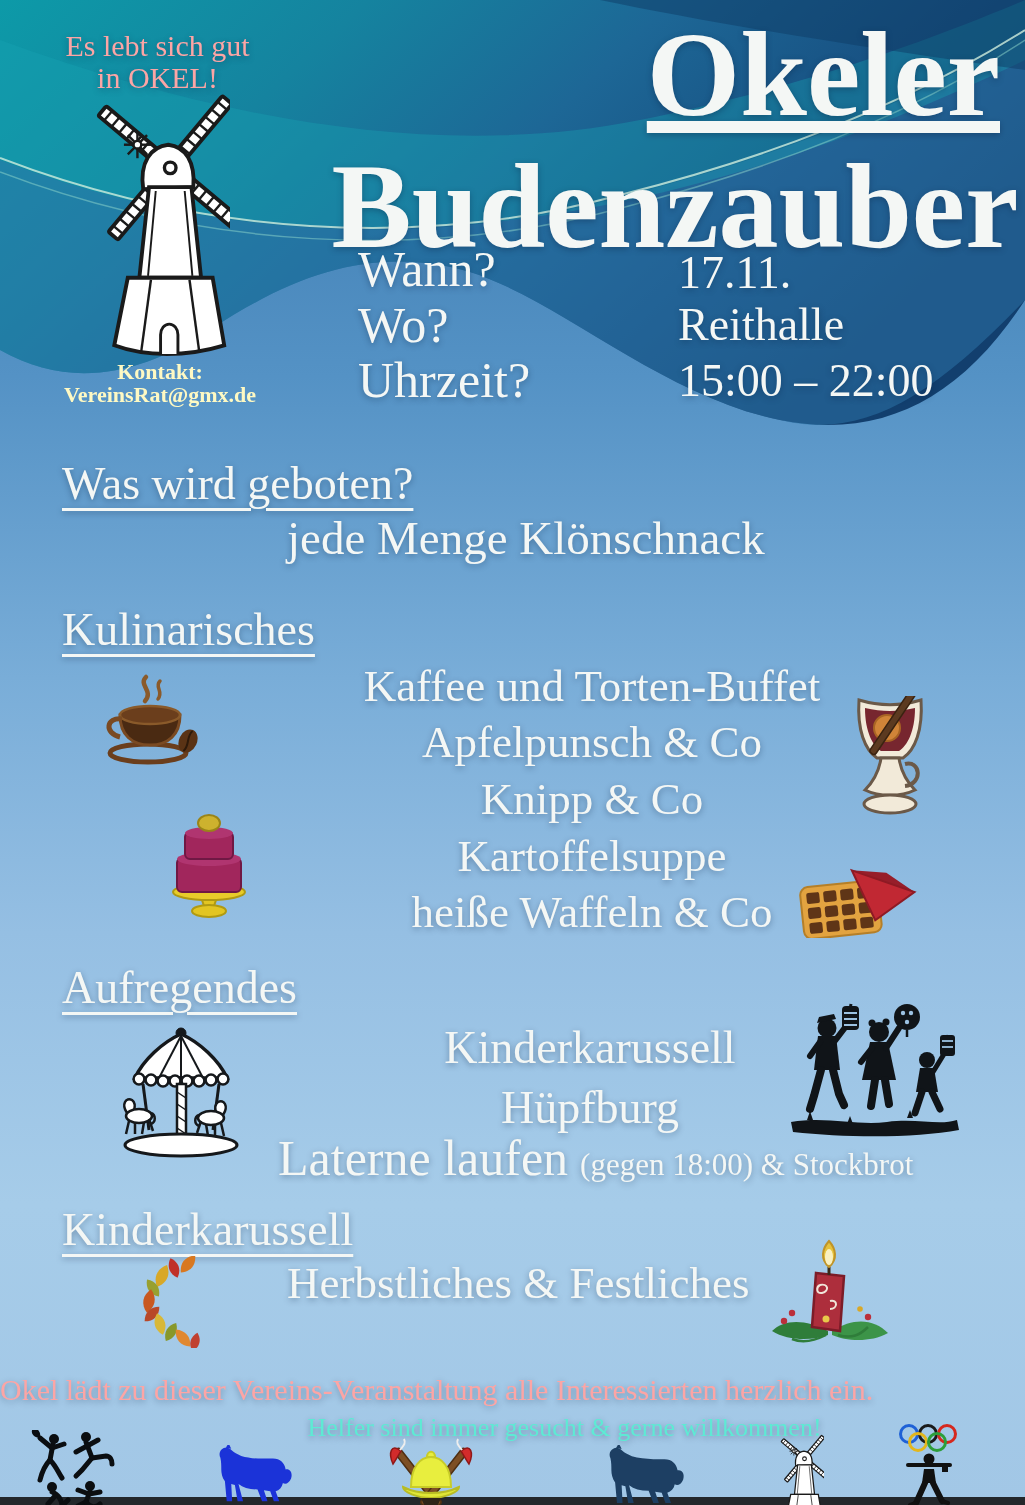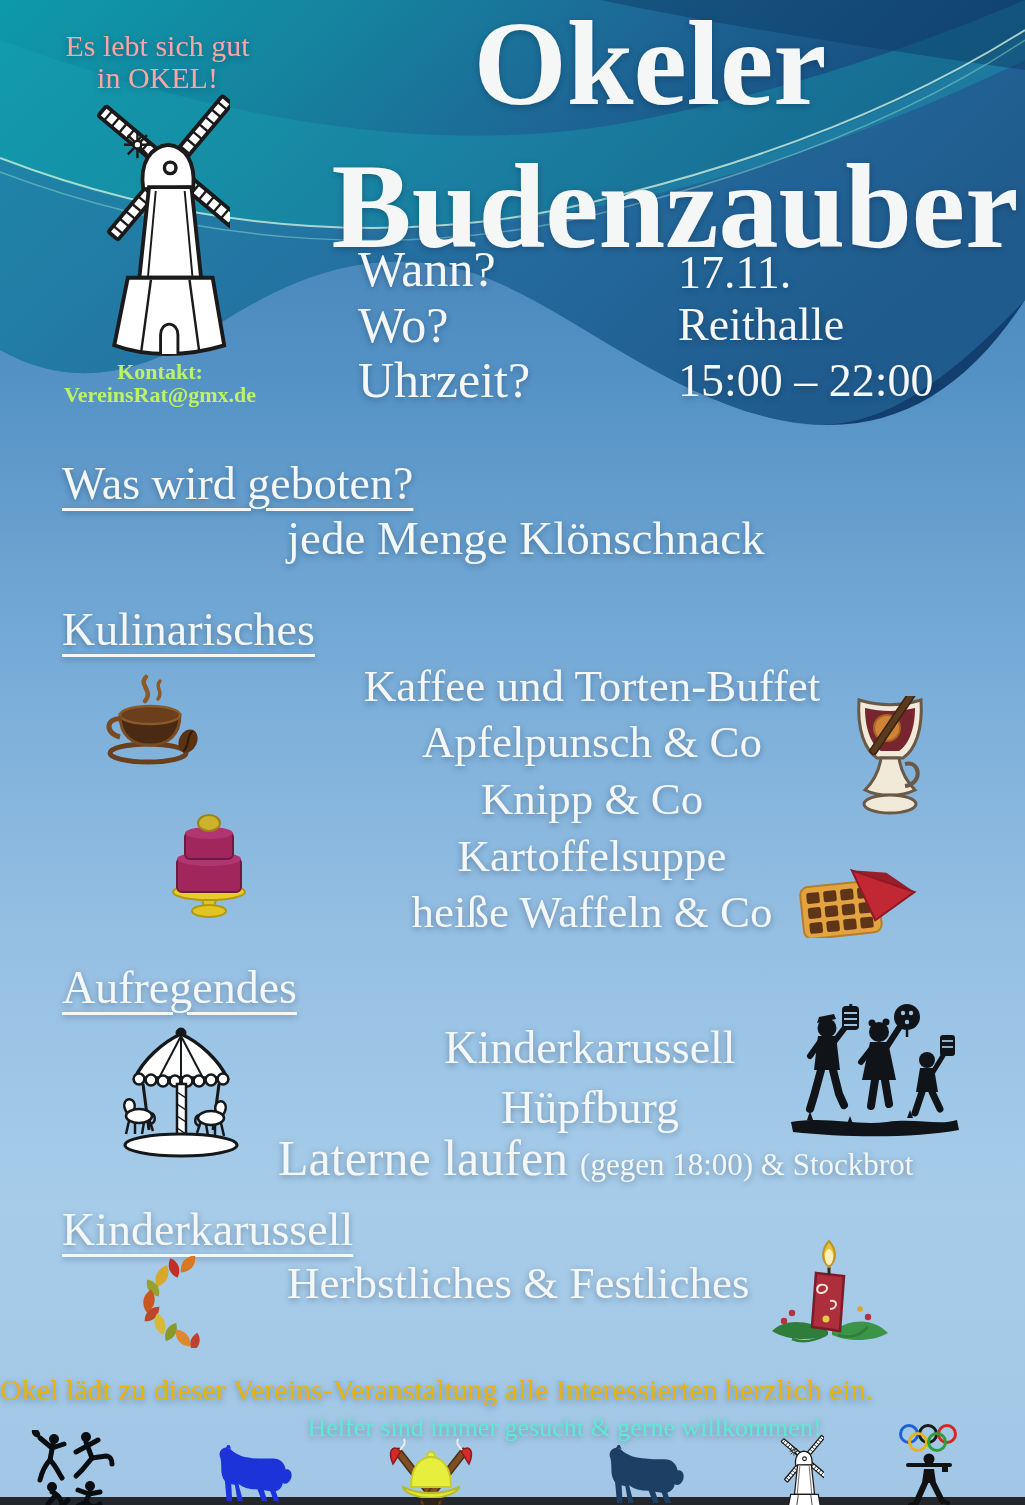--- a/index.html
+++ b/index.html
@@ -6,31 +6,31 @@
   #poster{
     position:relative;width:1025px;height:1505px;overflow:hidden;
     font-family:"Liberation Serif","DejaVu Serif",serif;
     color:#f4f7f5;
   }
   #poster .abs{position:absolute;line-height:1.05;white-space:nowrap;}
   .bg{position:absolute;left:0;top:0;z-index:0;}
   .layer{position:absolute;left:0;top:0;width:100%;height:100%;z-index:1;}
   .shadow{text-shadow:0 2px 6px rgba(8,30,60,.35);}
   .tagline{left:25px;top:10px;width:265px;text-align:center;font-size:30px;line-height:33px;color:#fca5a5;margin-top:20px;}
-  .title1{left:300px;top:1px;width:700px;text-align:center;font-size:120px;font-weight:bold;}
+  .title1{left:300px;top:12px;width:700px;text-align:right;font-size:120px;font-weight:bold;text-decoration:underline;}
   .title2{left:318px;top:144px;width:714px;text-align:center;font-size:120px;font-weight:bold;}
   .dlabel{left:358px;font-size:50px;}
   .dvalue{left:678px;font-size:46px;}
-  .contact{left:30px;top:360px;width:260px;text-align:center;font-size:22px;font-weight:bold;line-height:25px;color:#bef264;}
+  .contact{left:30px;top:360px;width:260px;text-align:center;font-size:22px;font-weight:bold;line-height:25px;color:#fef9c3;}
   .heading{font-size:46px;text-decoration:underline;text-decoration-thickness:3px;text-underline-offset:9px;text-align:center;}
   .item{font-size:45px;margin-left:32px;}
   .centered{left:260px;width:600px;text-align:center;}
   .lantern-main{font-size:50px;}
   .lantern-detail{font-size:31px;margin-left:12px;}
-  .footer1{left:0;top:1374px;width:810px;text-align:center;font-size:30px;color:#eab308;}
+  .footer1{left:0;top:1374px;width:810px;text-align:center;font-size:30px;color:#fca5a5;}
   .footer2{left:16px;top:1414px;width:1025px;text-align:center;font-size:26px;color:#5eead4;padding-left:36px;}
   svg.icon{position:absolute;z-index:1;overflow:visible;}
 </style>
 </head>
 <body>
 
 <div id="poster">
 
   <svg class="bg" width="1025" height="1505" viewBox="0 0 1025 1505">
     <defs>

